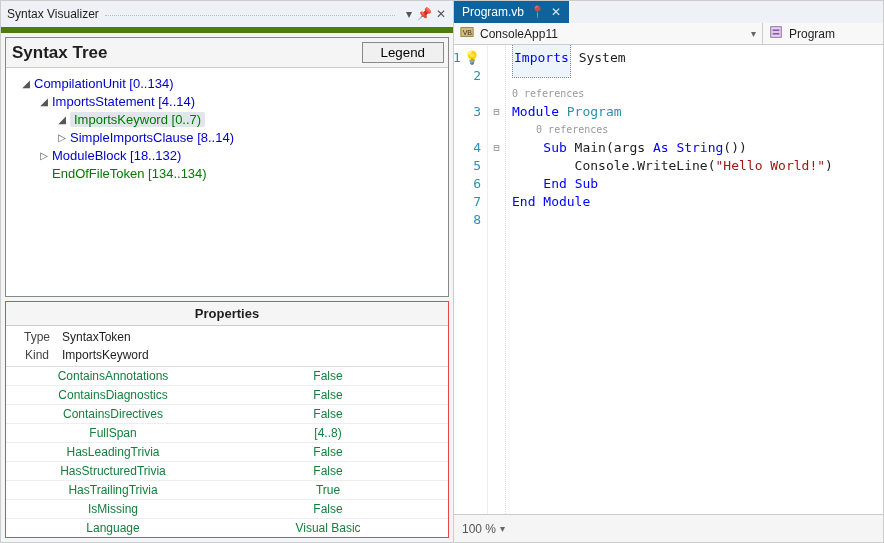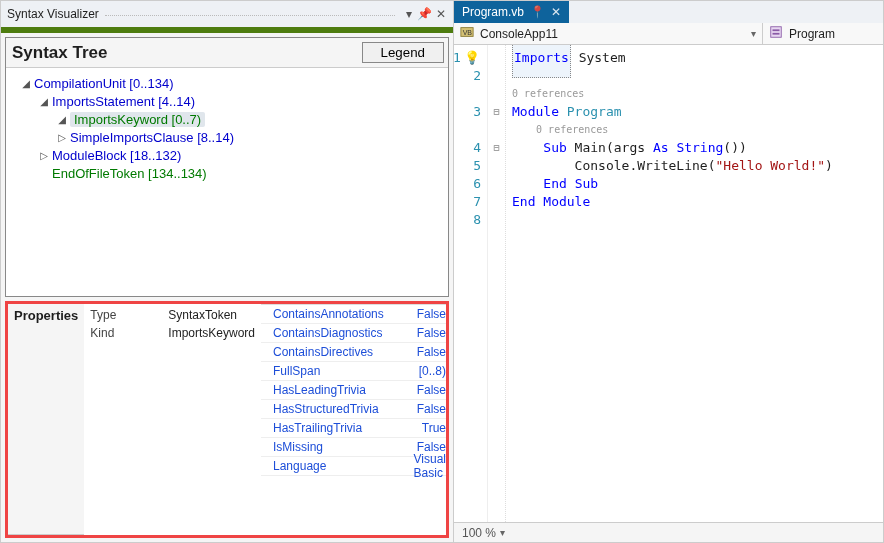--- a/index.html
+++ b/index.html
@@ -79,51 +79,52 @@
   .tree-blue { color:#0000cc; }
   .tree-darkred { color:#a03030; }
   .tree-green { color:#007a00; }
   .tree-selected {
     background:#e0e6ec;
     padding:0 4px;
     border-radius:2px;
   }
 
   .props-section {
-    border:3px solid #ef4444;
+    border:1px solid #ef4444;
     margin:0 4px 4px 4px;
     background:#fff;
     display:flex;
-    flex-direction:row;
+    flex-direction:column;
     flex:1;
     overflow:hidden;
+    text-align:center;
   }
   .props-header {
     padding:4px 6px;
     border-bottom:1px solid #ccc;
     font-weight:bold;
     font-size:13px;
     background:#f5f5f5;
   }
   .props-top {
     padding:2px 6px;
   }
-  .props-top-row { display:flex; height:18px; align-items:center;gap:28px; }
+  .props-top-row { display:flex; height:18px; align-items:center; }
   .props-top-row .k { width:50px; color:#444; }
   .props-grid {
     flex:1;
     overflow-y:scroll;
     border-top:1px solid #ddd;
   }
   .prop-row {
     display:flex;
     height:19px;
     align-items:center;
     border-bottom:1px solid #eee;
-    color:#1d4ed8;
+    color:#15803d;
     padding-left:12px;
   }
   .prop-row .pk { width:190px; }
   .prop-row .pv { flex:1; }
 
   .right-panel {
     flex:1;
     display:flex;
     flex-direction:column;
     border-top:1px solid #ccc;
@@ -211,21 +212,21 @@
   .tok-type { color:#2b91af; }
   .tok-str { color:#a31515; }
   .tok-plain { color:#1e1e1e; }
   .codelens { color:#999; font-size:10px; }
   .sel-box {
     border:1px dotted #888;
     background:#edf4fb;
     padding:12px 1px;
   }
   .zoom {
-    height:20px;
+    height:28px;
     border-top:1px solid #ccc;
     display:flex;
     align-items:center;
     padding:0 8px;
     background:#f5f5f5;
     color:#555;
   }
   .lightbulb { color:#d9a400; }
 </style>
 </head>
@@ -299,21 +300,21 @@
         <div class="prop-row">
           <span class="pk">ContainsDiagnostics</span>
           <span class="pv">False</span>
         </div>
         <div class="prop-row">
           <span class="pk">ContainsDirectives</span>
           <span class="pv">False</span>
         </div>
         <div class="prop-row">
           <span class="pk">FullSpan</span>
-          <span class="pv">[0..8)</span>
+          <span class="pv">[4..8)</span>
         </div>
         <div class="prop-row">
           <span class="pk">HasLeadingTrivia</span>
           <span class="pv">False</span>
         </div>
         <div class="prop-row">
           <span class="pk">HasStructuredTrivia</span>
           <span class="pv">False</span>
         </div>
         <div class="prop-row">

